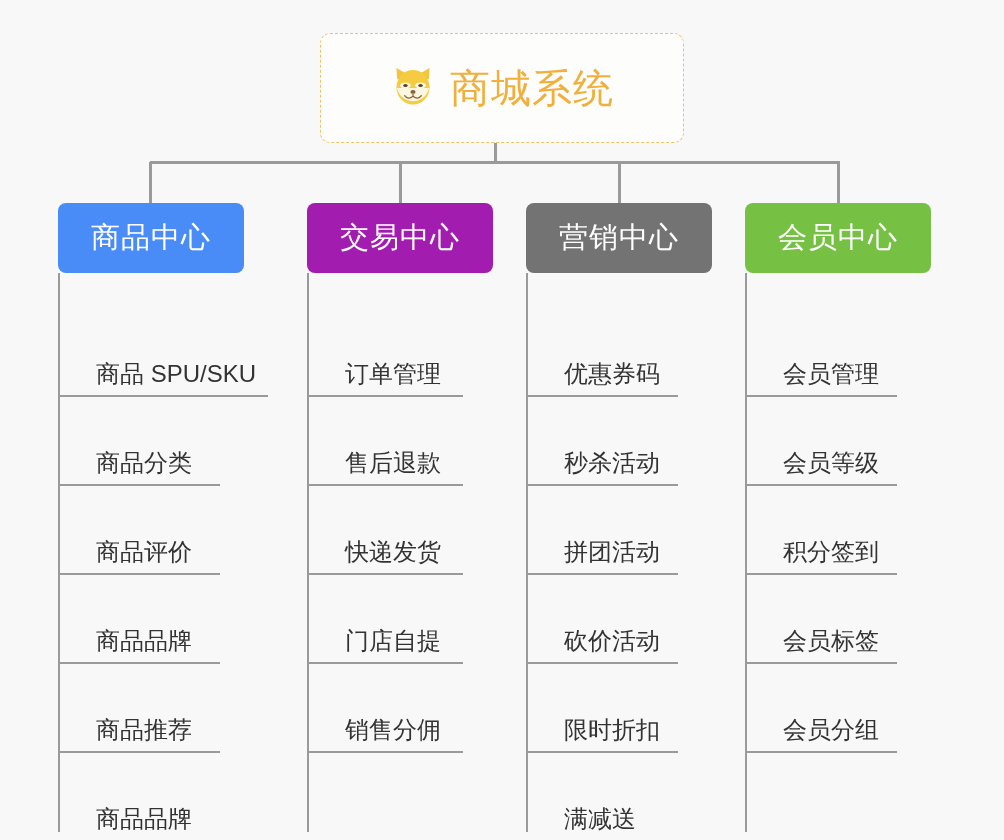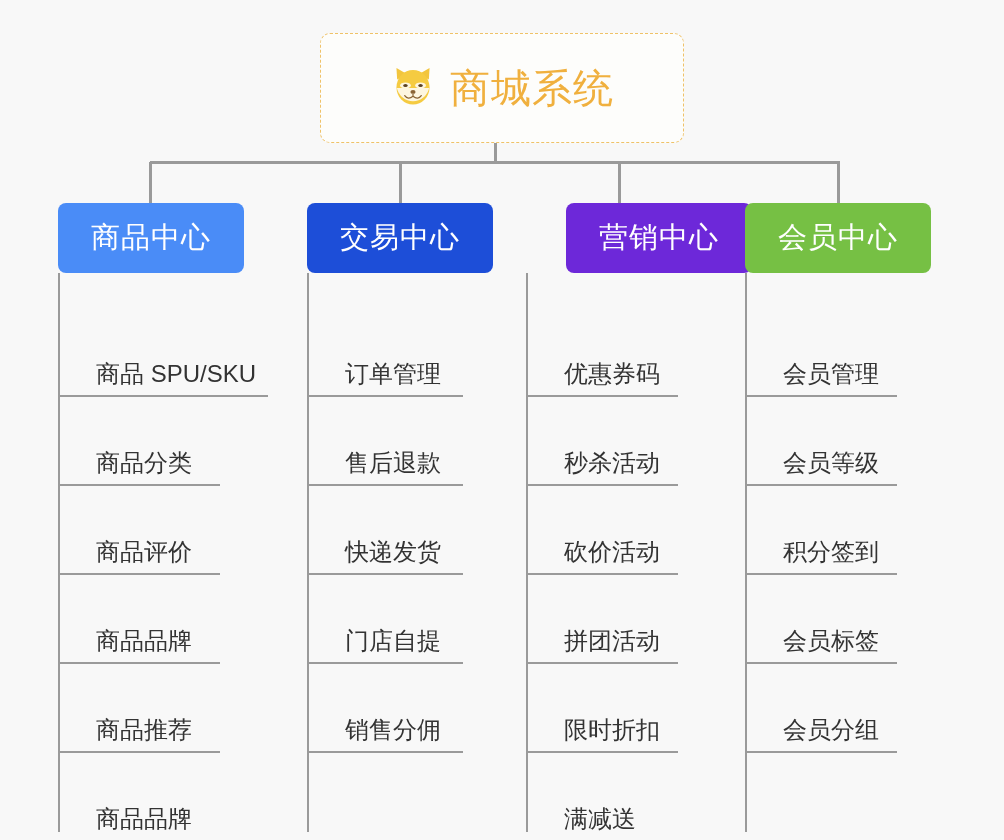--- a/index.html
+++ b/index.html
@@ -177,21 +177,21 @@
         <span class="leaf-rule" style="width: 162px;"></span>
       </div>
       <div class="leaf-item">
         <span class="leaf-label">商品品牌</span>
         <span class="leaf-rule" style="width: 162px;"></span>
       </div>
     </div>
   </div>
 
   <div class="column col-1">
-    <div class="cat-box w-186" style="background: #1d4ed8;">交易中心</div>
+    <div class="cat-box w-186" style="background: #a21caf;">交易中心</div>
     <div class="leaf-list">
       <div class="spine" style="height: 559px;"></div>
       <div class="leaf-item">
         <span class="leaf-label">订单管理</span>
         <span class="leaf-rule" style="width: 156px;"></span>
       </div>
       <div class="leaf-item">
         <span class="leaf-label">售后退款</span>
         <span class="leaf-rule" style="width: 156px;"></span>
       </div>
@@ -204,37 +204,37 @@
         <span class="leaf-rule" style="width: 156px;"></span>
       </div>
       <div class="leaf-item">
         <span class="leaf-label">销售分佣</span>
         <span class="leaf-rule" style="width: 156px;"></span>
       </div>
     </div>
   </div>
 
   <div class="column col-2">
-    <div class="cat-box w-186" style="background: #6d28d9; margin-left: 40px;">营销中心</div>
+    <div class="cat-box w-186" style="background: #737373;">营销中心</div>
     <div class="leaf-list">
       <div class="spine" style="height: 559px;"></div>
       <div class="leaf-item">
         <span class="leaf-label">优惠券码</span>
         <span class="leaf-rule" style="width: 152px;"></span>
       </div>
       <div class="leaf-item">
         <span class="leaf-label">秒杀活动</span>
         <span class="leaf-rule" style="width: 152px;"></span>
       </div>
       <div class="leaf-item">
+        <span class="leaf-label">拼团活动</span>
+        <span class="leaf-rule" style="width: 152px;"></span>
+      </div>
+      <div class="leaf-item">
         <span class="leaf-label">砍价活动</span>
-        <span class="leaf-rule" style="width: 152px;"></span>
-      </div>
-      <div class="leaf-item">
-        <span class="leaf-label">拼团活动</span>
         <span class="leaf-rule" style="width: 152px;"></span>
       </div>
       <div class="leaf-item">
         <span class="leaf-label">限时折扣</span>
         <span class="leaf-rule" style="width: 152px;"></span>
       </div>
       <div class="leaf-item">
         <span class="leaf-label">满减送</span>
         <span class="leaf-rule" style="width: 122px;"></span>
       </div>

